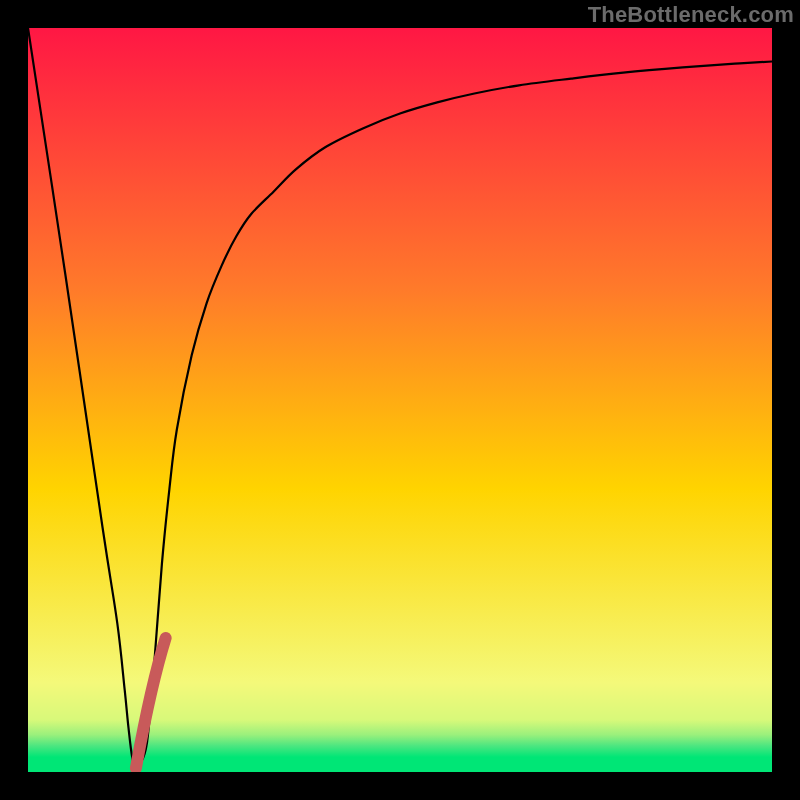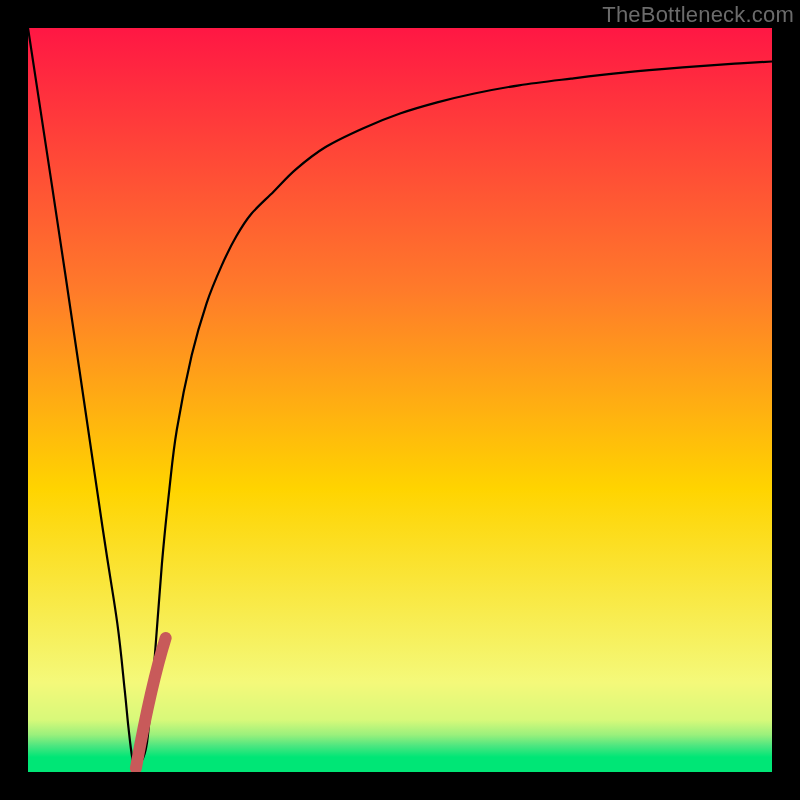--- a/index.html
+++ b/index.html
@@ -25,21 +25,21 @@
     width: 744px;
     height: 744px;
     overflow: hidden;
   }
   .watermark {
     position: absolute;
     top: 2px;
     right: 6px;
     font-family: Arial, Helvetica, sans-serif;
     font-size: 22px;
-    font-weight: 400;
+    font-weight: 700;
     color: #6b6b6b;
     letter-spacing: 0.2px;
   }
   svg { display: block; }
 </style>
 </head>
 <body>
 
 <div class="frame">
   <div class="plot">

